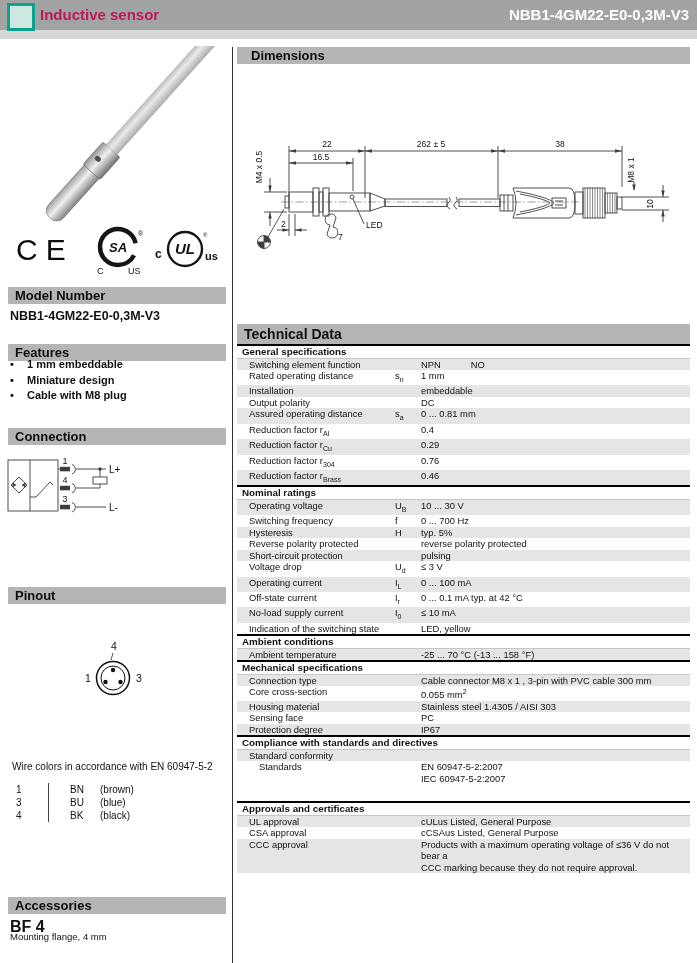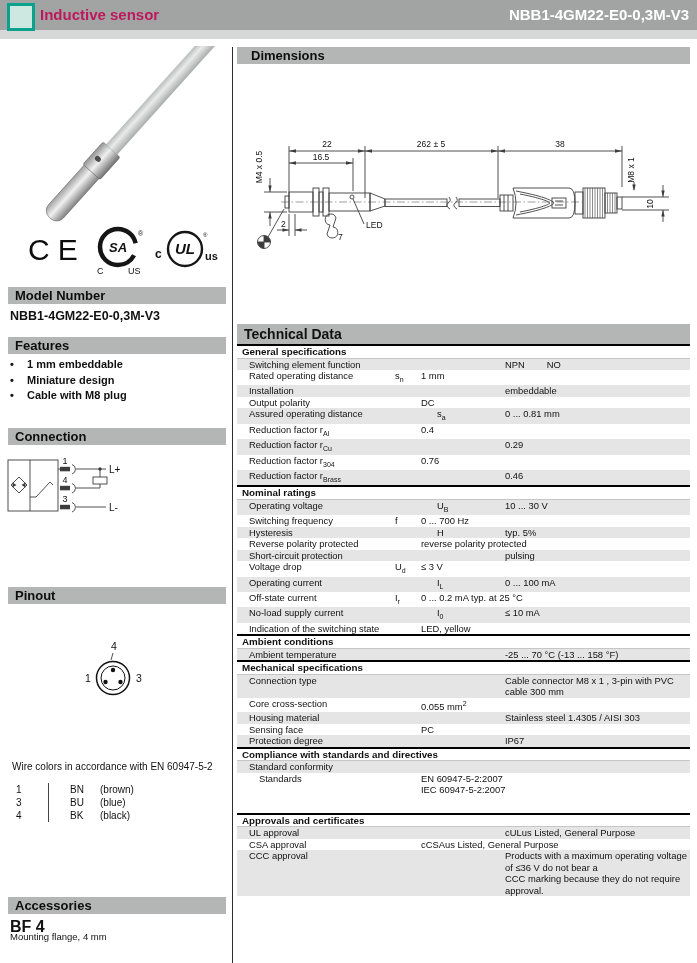--- a/index.html
+++ b/index.html
@@ -25,33 +25,33 @@
   .modelnum{left:10px;top:309px;font-size:12.5px;font-weight:bold;}
   .features-list{left:10px;top:359px;width:210px;}
   .feature-item{display:flex;font-size:11px;font-weight:bold;margin-bottom:4.5px;line-height:11px;}
   .feature-item .bullet{width:17px;}
   .wirenote{left:12px;top:761px;font-size:10px;}
   .wiretable{left:16px;top:783px;width:200px;}
   .wire-row{display:grid;grid-template-columns:32px 22px 30px auto;font-size:10px;height:13px;line-height:13px;}
   .wire-div{border-left:1px solid #444;height:13px;}
   .accname{left:10px;top:918px;font-size:16px;font-weight:bold;}
   .accdesc{left:10px;top:931px;font-size:9.5px;}
-  .ce-text{left:16px;top:233px;font-size:30px;letter-spacing:8px;font-weight:500;color:#0d0d0d;margin-left:12px;}
+  .ce-text{left:16px;top:233px;font-size:30px;letter-spacing:8px;font-weight:500;color:#0d0d0d;}
   
   .techtable{left:237px;top:344px;width:453px;}
   .td-sec{font-weight:bold;font-size:9.8px;line-height:11.5px;padding-left:5px;
           border-top:2px solid #000000;border-bottom:1px solid #c6c6c6;}
   .td-sec.gap{margin-top:17px;}
   .td-row{display:grid;grid-template-columns:146px 26px 1fr;padding-left:12px;
           font-size:9.4px;line-height:11.5px;min-height:11.5px;}
-  .td-row.shaded{background:#e4e5e4;gap:42px;}
+  .td-row.shaded{background:#e4e5e4;}
   .td-row .lbl.ind{padding-left:10px;}
   .td-row sub{font-size:7px;}
   .td-row sup{font-size:7px;}
-  .val2{margin-left:22px;}
+  .val2{margin-left:30px;}
   
   svg{display:block;}
   svg text{font-family:"Liberation Sans","DejaVu Sans",sans-serif;fill:#111;}
   .dln{stroke:#3d3d3d;stroke-width:0.9;fill:none;}
   .dfl{fill:#3d3d3d;stroke:none;}
   .dtx{font-size:8.5px;}
 </style>
 </head>
 <body>
 
@@ -98,21 +98,21 @@
     <text x="2" y="31" font-size="12" font-weight="bold">c</text>
     <circle cx="32" cy="22" r="17" fill="none" stroke="#151515" stroke-width="2.4"></circle>
     <text x="32" y="27" text-anchor="middle" font-size="15" font-weight="bold" font-style="italic">UL</text>
     <text x="50" y="10" font-size="6">®</text>
     <text x="52" y="33" font-size="11" font-weight="bold">us</text>
   </svg>
 
   <div class="abs secbar left" style="top:287px;">Model Number</div>
   <div class="abs modelnum">NBB1-4GM22-E0-0,3M-V3</div>
 
-  <div class="abs secbar left" style="top:337px;">Features</div>
+  <div class="abs secbar left" style="top:344px;">Features</div>
   <div class="abs features-list" id="features-list">
       <div class="feature-item">
         <span class="bullet">•</span>
         <span>1 mm embeddable</span>
       </div>
       <div class="feature-item">
         <span class="bullet">•</span>
         <span>Miniature design</span>
       </div>
       <div class="feature-item">
@@ -372,21 +372,21 @@
         <span class="val">≤ 3 V</span>
       </div>
       <div class="td-row shaded">
         <span class="lbl">Operating current</span>
         <span class="sym">I<sub>L</sub></span>
         <span class="val">0 ... 100 mA</span>
       </div>
       <div class="td-row">
         <span class="lbl">Off-state current</span>
         <span class="sym">I<sub>r</sub></span>
-        <span class="val">0 ... 0.2 mA typ. at 25 °C</span>
+        <span class="val">0 ... 0.1 mA typ. at 42 °C</span>
       </div>
       <div class="td-row shaded">
         <span class="lbl">No-load supply current</span>
         <span class="sym">I<sub>0</sub></span>
         <span class="val">≤ 10 mA</span>
       </div>
       <div class="td-row">
         <span class="lbl">Indication of the switching state</span>
         <span class="sym"></span>
         <span class="val">LED, yellow</span>

